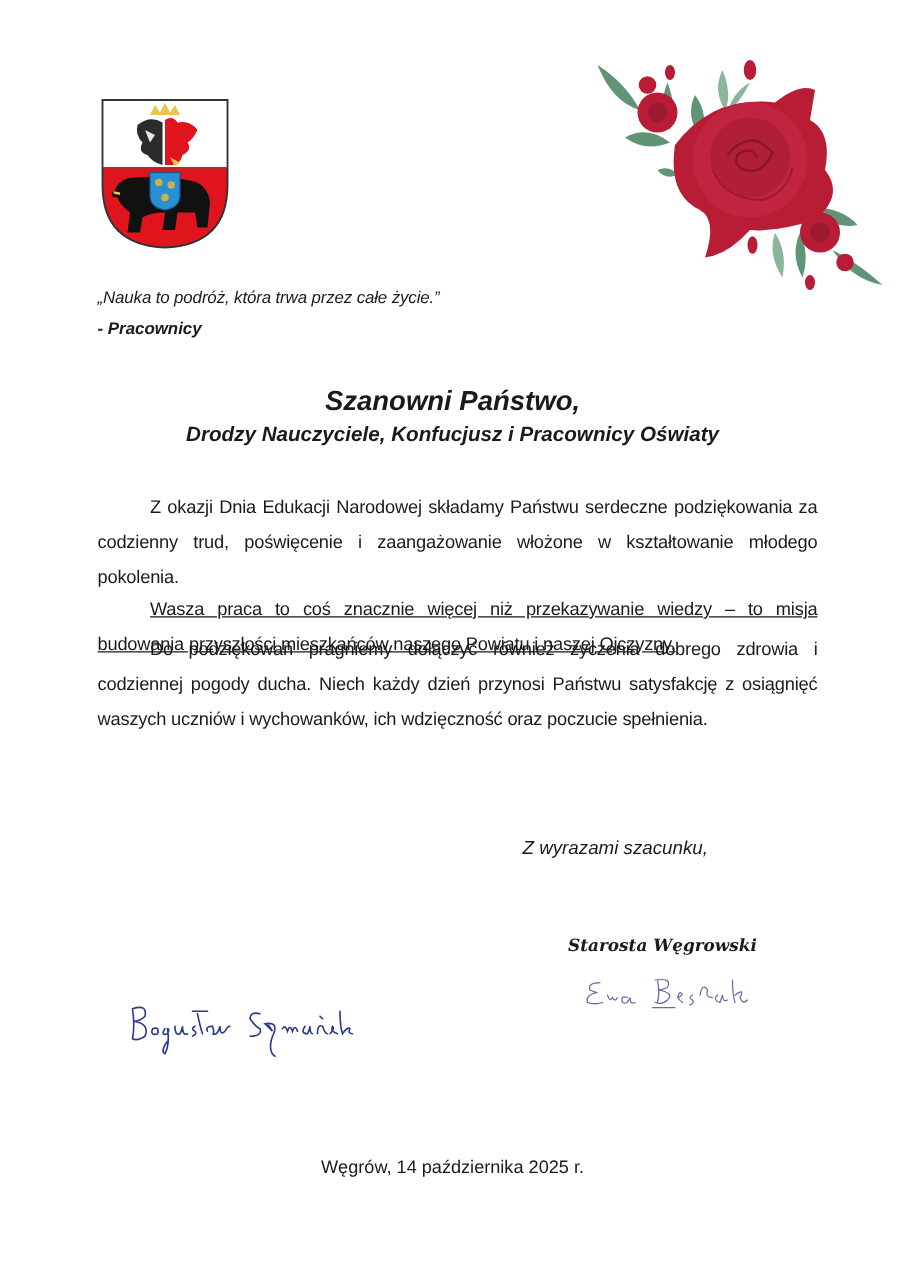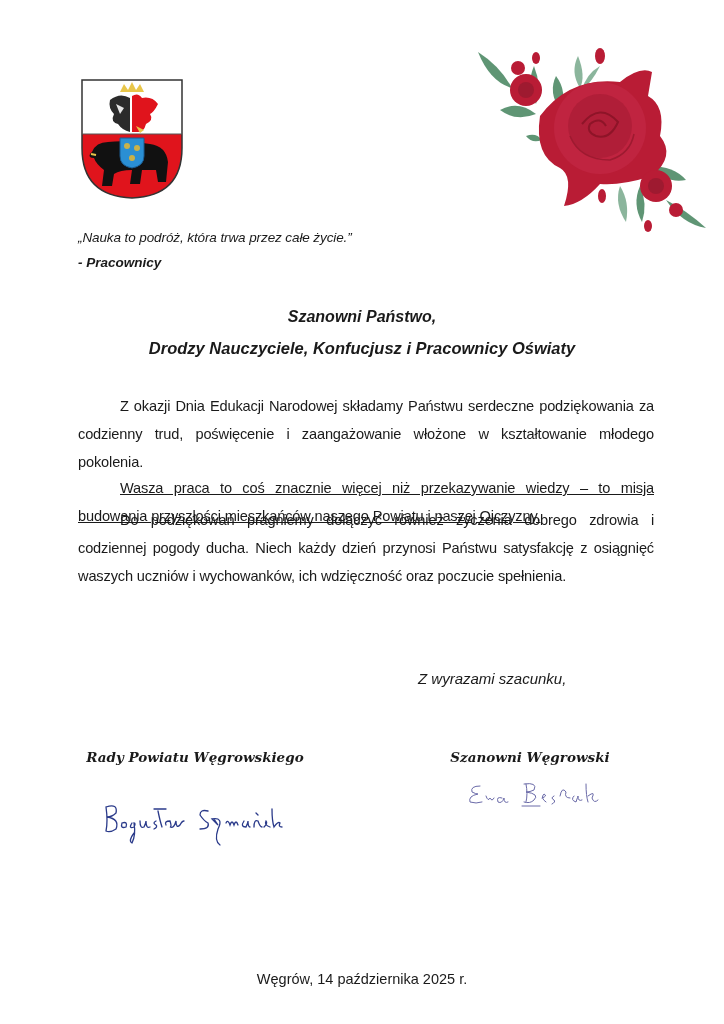--- a/index.html
+++ b/index.html
@@ -3,34 +3,34 @@
   <meta charset="utf-8">
   <style>
     html, body { margin: 0; padding: 0; background: #ffffff; }
     body { width: 724px; height: 1024px; position: relative; overflow: hidden; font-family: "Liberation Sans", sans-serif; color: #1a1a1a; }
     .abs { position: absolute; margin-top: 14px; }
     #coat { left: 80px; top: 64px; width: 104px; height: 122px; }
     #roses { left: 470px; top: 22px; width: 248px; height: 200px; }
     #quote { left: 78px; top: 216px; font-size: 13.5px; font-style: italic; letter-spacing: -0.1px; }
     #author { left: 78px; top: 241px; font-size: 13.5px; font-weight: bold; font-style: italic; }
     .center { left: 0; width: 724px; text-align: center; }
-    #greet1 { top: 294px; font-size: 16px; font-style: italic; font-weight: bold; }
+    #greet1 { top: 294px; font-size: 22px; font-style: italic; font-weight: bold; }
     #greet2 { top: 325px; font-size: 16.5px; font-style: italic; font-weight: bold; }
     .para { left: 78px; width: 576px; font-size: 14.6px; line-height: 28px; text-align: justify; text-align-last: left; letter-spacing: -0.15px; }
     .para .ind { display: inline-block; width: 42px; }
     #p1 { top: 378px; }
     #p2 { top: 460px; text-decoration: underline; }
     #p3 { top: 492px; }
     #closing { left: 418px; top: 656px; font-size: 15px; font-style: italic; }
     .sig-title { font-family: "DejaVu Serif", serif; font-style: italic; font-weight: bold; font-size: 13.5px; line-height: 20px; text-align: center; }
     #left-title { left: 76px; top: 733px; width: 238px; }
     #right-title { left: 440px; top: 733px; width: 180px; }
     #left-sig { left: 100px; top: 783px; width: 186px; height: 52px; }
     #right-sig { left: 466px; top: 762px; width: 140px; height: 34px; }
-    #dateline { top: 957px; font-size: 14.5px; }
+    #dateline { top: 912px; font-size: 14.5px; }
   </style>
 </head>
 <body>
 
 <div id="coat" class="abs">
   <svg width="104" height="122" viewBox="0 0 104 122">
     <defs>
       <clipPath id="shieldclip">
           <path d="M2 2 H102 V70 Q102 118 52 120 Q2 118 2 70 Z"></path>
         </clipPath>
@@ -104,21 +104,20 @@
 <div id="greet1" class="abs center">Szanowni Państwo,</div>
 <div id="greet2" class="abs center">Drodzy Nauczyciele, Konfucjusz i Pracownicy Oświaty</div>
 
 <div id="p1" class="abs para"><span class="ind"></span><span>Z okazji Dnia Edukacji Narodowej składamy Państwu serdeczne podziękowania za codzienny trud, poświęcenie i zaangażowanie włożone w kształtowanie młodego pokolenia.</span></div>
 <div id="p2" class="abs para"><span class="ind"></span><span>Wasza praca to coś znacznie więcej niż przekazywanie wiedzy – to misja budowania przyszłości mieszkańców naszego Powiatu i naszej Ojczyzny.</span></div>
 <div id="p3" class="abs para"><span class="ind"></span><span>Do podziękowań pragniemy dołączyć również życzenia dobrego zdrowia i codziennej pogody ducha. Niech każdy dzień przynosi Państwu satysfakcję z osiągnięć waszych uczniów i wychowanków, ich wdzięczność oraz poczucie spełnienia.</span></div>
 
 <div id="closing" class="abs">Z wyrazami szacunku,</div>
 
 <div id="left-title" class="abs sig-title">
-  <div>Rady Powiatu Węgrowskiego</div>
 </div>
 <div id="left-sig" class="abs">
   <svg width="186" height="52" viewBox="0 0 186 52">
     <g fill="none" stroke="#2a3a8a" stroke-width="1.3" stroke-linecap="round">
       <path d="M6 10 Q8 24 6 34 M6 10 Q18 6 16 16 Q12 20 7 20 Q20 22 16 32 Q10 36 6 34"></path>
       <path d="M22 26 Q20 32 26 30 Q28 24 22 26"></path>
       <path d="M32 26 Q28 32 34 30 Q36 26 34 26 Q36 38 32 46 Q28 44 34 36"></path>
       <path d="M40 24 Q40 32 44 30 Q46 26 46 24 Q46 32 50 30"></path>
       <path d="M56 24 Q52 26 56 28 Q58 30 54 32"></path>
       <path d="M58 14 Q60 24 62 30 M54 12 L66 12"></path>
@@ -127,21 +126,21 @@
       <path d="M114 22 L118 28 L112 22 Q124 20 118 32 Q114 44 120 48"></path>
       <path d="M126 26 Q128 22 130 28 Q132 22 134 28 Q136 22 138 28"></path>
       <path d="M144 24 Q140 30 146 30 Q148 26 148 24 Q148 30 150 30"></path>
       <path d="M154 30 Q154 22 158 24 Q160 30 162 30 M156 16 L158 18"></path>
       <path d="M164 30 Q168 26 166 24 Q164 28 170 30"></path>
       <path d="M172 12 Q172 24 174 30 Q178 24 180 26 Q178 30 182 30"></path>
     </g>
   </svg>
 </div>
 
-<div id="right-title" class="abs sig-title">Szanowni Węgrowski</div>
+<div id="right-title" class="abs sig-title">Starosta Węgrowski</div>
 <div id="right-sig" class="abs">
   <svg width="140" height="34" viewBox="0 0 140 34">
     <g fill="none" stroke="#6a6aa8" stroke-width="1" stroke-linecap="round">
       <path d="M14 10 Q4 10 6 16 Q10 18 12 18 Q2 20 4 26 Q10 28 16 26"></path>
       <path d="M20 20 Q22 26 24 22 Q26 26 28 22"></path>
       <path d="M36 22 Q30 20 32 26 Q36 28 38 22 Q38 28 42 26"></path>
       <path d="M60 8 Q62 18 60 26 M58 8 Q72 6 68 14 Q64 16 60 16 Q74 18 68 24 Q64 28 58 26"></path>
       <path d="M56 30 L74 30"></path>
       <path d="M76 22 Q82 20 78 18 Q74 22 80 26"></path>
       <path d="M88 20 Q84 22 88 24 Q90 26 86 28"></path>

